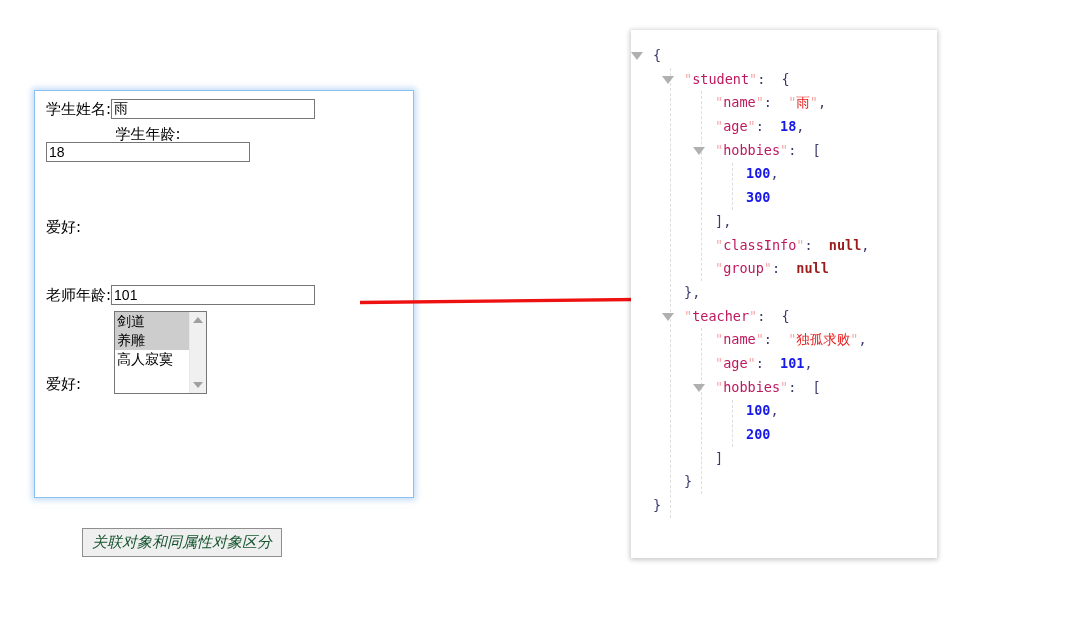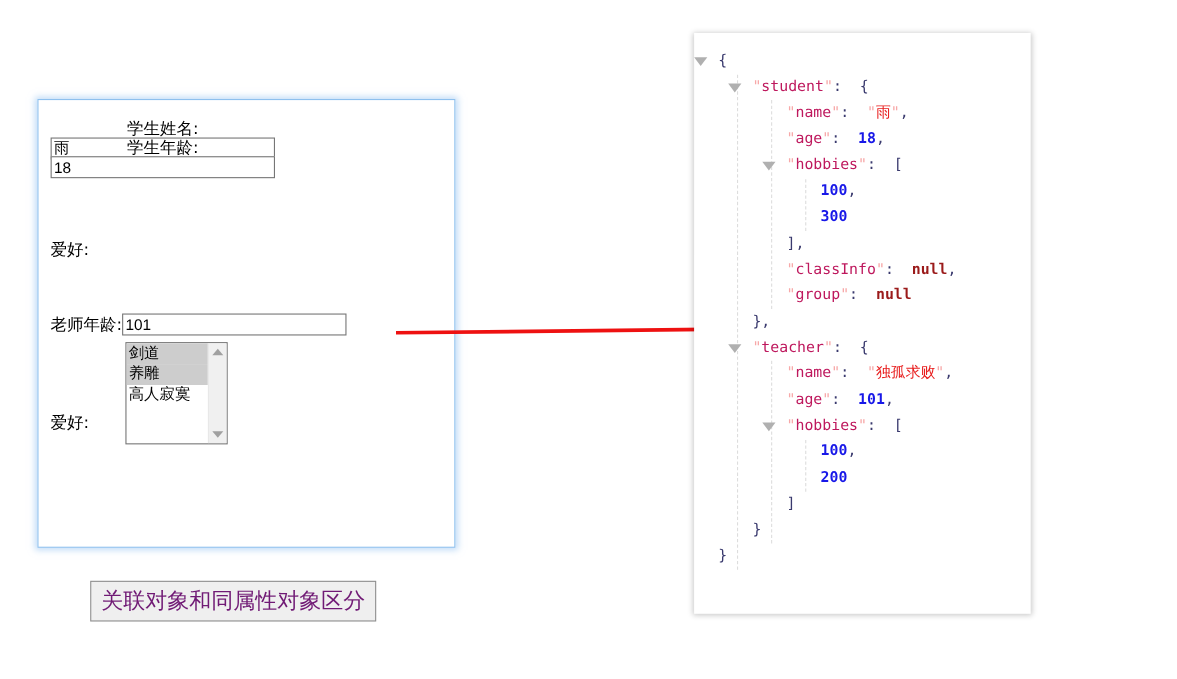--- a/index.html
+++ b/index.html
@@ -102,28 +102,29 @@
     bottom: 5px;
     border-top: 6px solid #a0a0a0;
   }
 
   
   #submit-button {
     position: absolute;
     left: 47px;
     top: 437px;
     font-family: "DejaVu Sans", sans-serif;
-    font-size: 20px;
-    color: #701a75;
+    font-size: 15px;
+    color: #14532d;
     background: #efefef;
     border: 1px solid #8f8f8f;
     padding: 4px 9px;
     box-sizing: border-box;
     white-space: nowrap;
     cursor: pointer;
+    font-style: italic;
   }
 
   
   #red-arrow {
     position: absolute;
     left: 360px;
     top: 292px;
     width: 336px;
     height: 18px;
     pointer-events: none;
@@ -175,21 +176,21 @@
     top: 0;
     width: 0;
     border-left: 1px dashed #dddddd;
   }
 </style>
 </head>
 <body>
 
 <div id="form-panel">
 
-  <div class="form-row" style="left:11px; top:19px;flex-direction:column;">
+  <div class="form-row" style="left:11px; top:8px;">
     <span class="form-label">学生姓名:</span>
     <input class="text-input" style="width: 204px; margin-left: 0px;" value="雨">
   </div>
 
   <div class="form-row" style="left:11px; top:36px;flex-direction:column;">
     <span class="form-label">学生年龄:</span>
     <input class="text-input" style="width: 204px;" value="18">
   </div>
 
   <div class="form-row" style="left:11px; top:129px;">
@@ -200,21 +201,21 @@
 
   <div class="form-row" style="left:11px; top:194px;">
     <span class="form-label">老师年龄:</span>
     <input class="text-input" style="width: 204px;" value="101">
   </div>
 
   <div class="form-row" style="left:11px; top:286px;">
     <span class="form-label">爱好:</span>
   </div>
 
-  <div class="listbox" id="teacher-hobby-listbox" style="left:79px; top:220px; width:93px; height:93px;">
+  <div class="listbox" id="teacher-hobby-listbox" style="left:79px; top:220px; width:93px; height:83px;">
     <div class="listbox-items">
         <div class="listbox-option selected">剑道</div>
         <div class="listbox-option selected">养雕</div>
         <div class="listbox-option">高人寂寞</div>
       </div>
     <div class="listbox-scrollbar">
       <span class="sb-arrow up"></span>
       <span class="sb-arrow down"></span>
     </div>
   </div>

